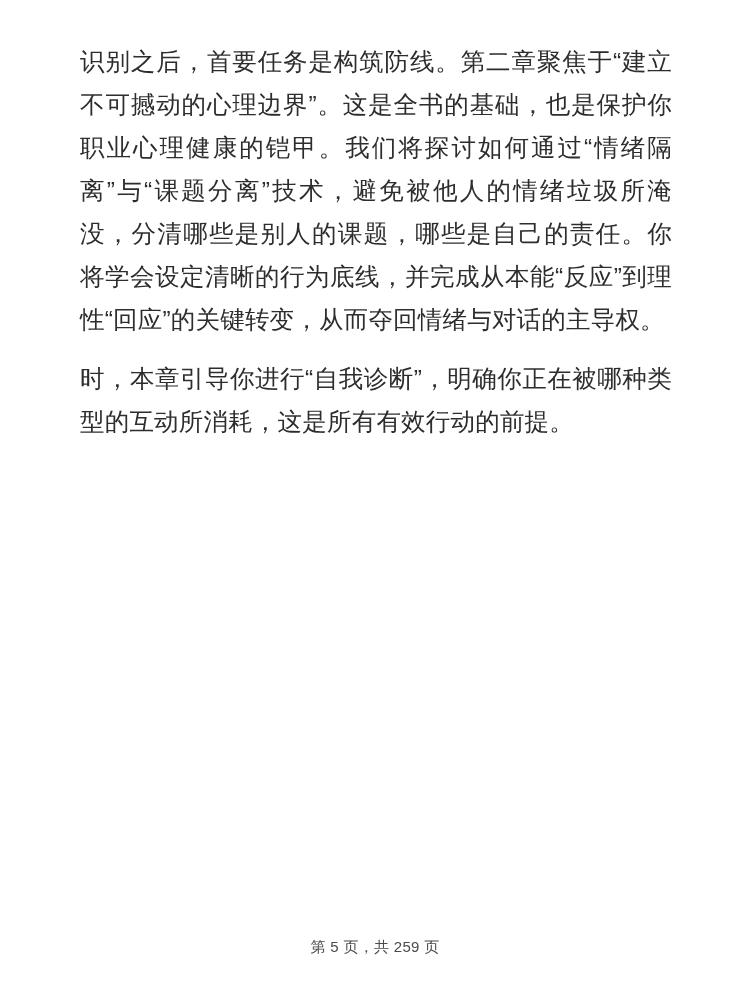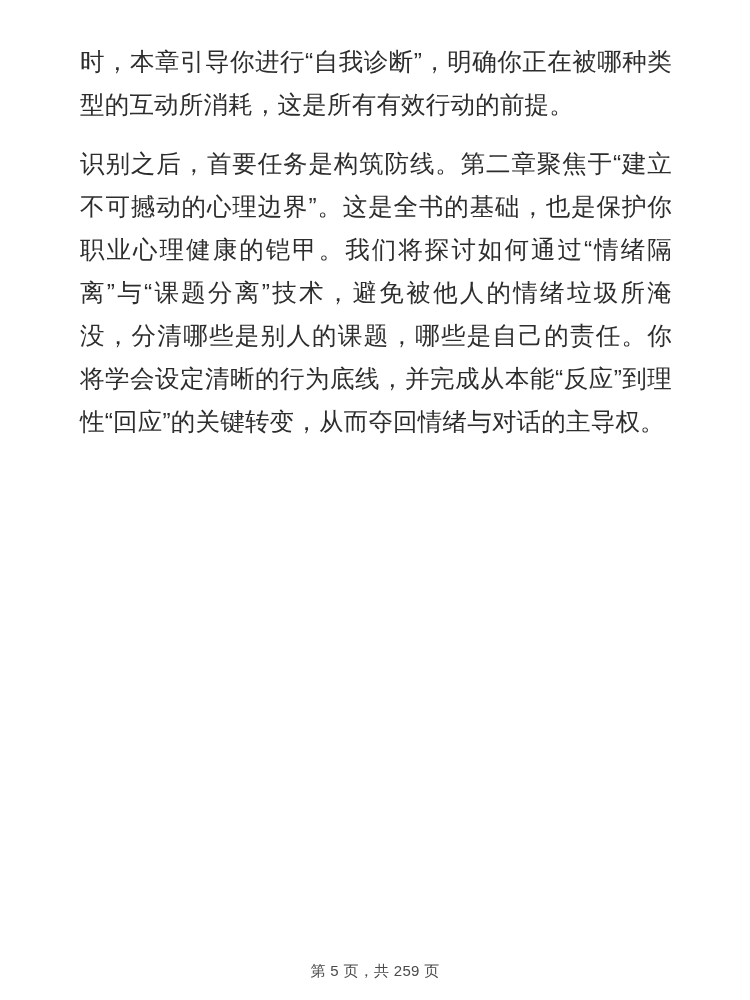--- a/index.html
+++ b/index.html
@@ -48,30 +48,29 @@
     align-items: flex-start;
     justify-content: center;
     padding-top: 8px;
     box-sizing: border-box;
   }
   .footer-text {
     font-size: 15px;
     color: #4a4a4a;
     font-family: "Liberation Sans", "DejaVu Sans", sans-serif;
     letter-spacing: 0.3px;
-    margin-top: 24px;
   }
 </style>
 </head>
 <body>
 
 <div class="page">
 
   <div class="content">
+    <p class="para">识别之后，首要任务是构筑防线。第二章聚焦于“建立不可撼动的心理边界”。这是全书的基础，也是保护你职业心理健康的铠甲。我们将探讨如何通过“情绪隔离”与“课题分离”技术，避免被他人的情绪垃圾所淹没，分清哪些是别人的课题，哪些是自己的责任。你将学会设定清晰的行为底线，并完成从本能“反应”到理性“回应”的关键转变，从而夺回情绪与对话的主导权。</p>
     <p class="para">时，本章引导你进行“自我诊断”，明确你正在被哪种类型的互动所消耗，这是所有有效行动的前提。</p>
-    <p class="para">识别之后，首要任务是构筑防线。第二章聚焦于“建立不可撼动的心理边界”。这是全书的基础，也是保护你职业心理健康的铠甲。我们将探讨如何通过“情绪隔离”与“课题分离”技术，避免被他人的情绪垃圾所淹没，分清哪些是别人的课题，哪些是自己的责任。你将学会设定清晰的行为底线，并完成从本能“反应”到理性“回应”的关键转变，从而夺回情绪与对话的主导权。</p>
   </div>
 
   <div class="footer">
     <span class="footer-text">第 5 页，共 259 页</span>
   </div>
 
 </div>
 
 </body></html>

